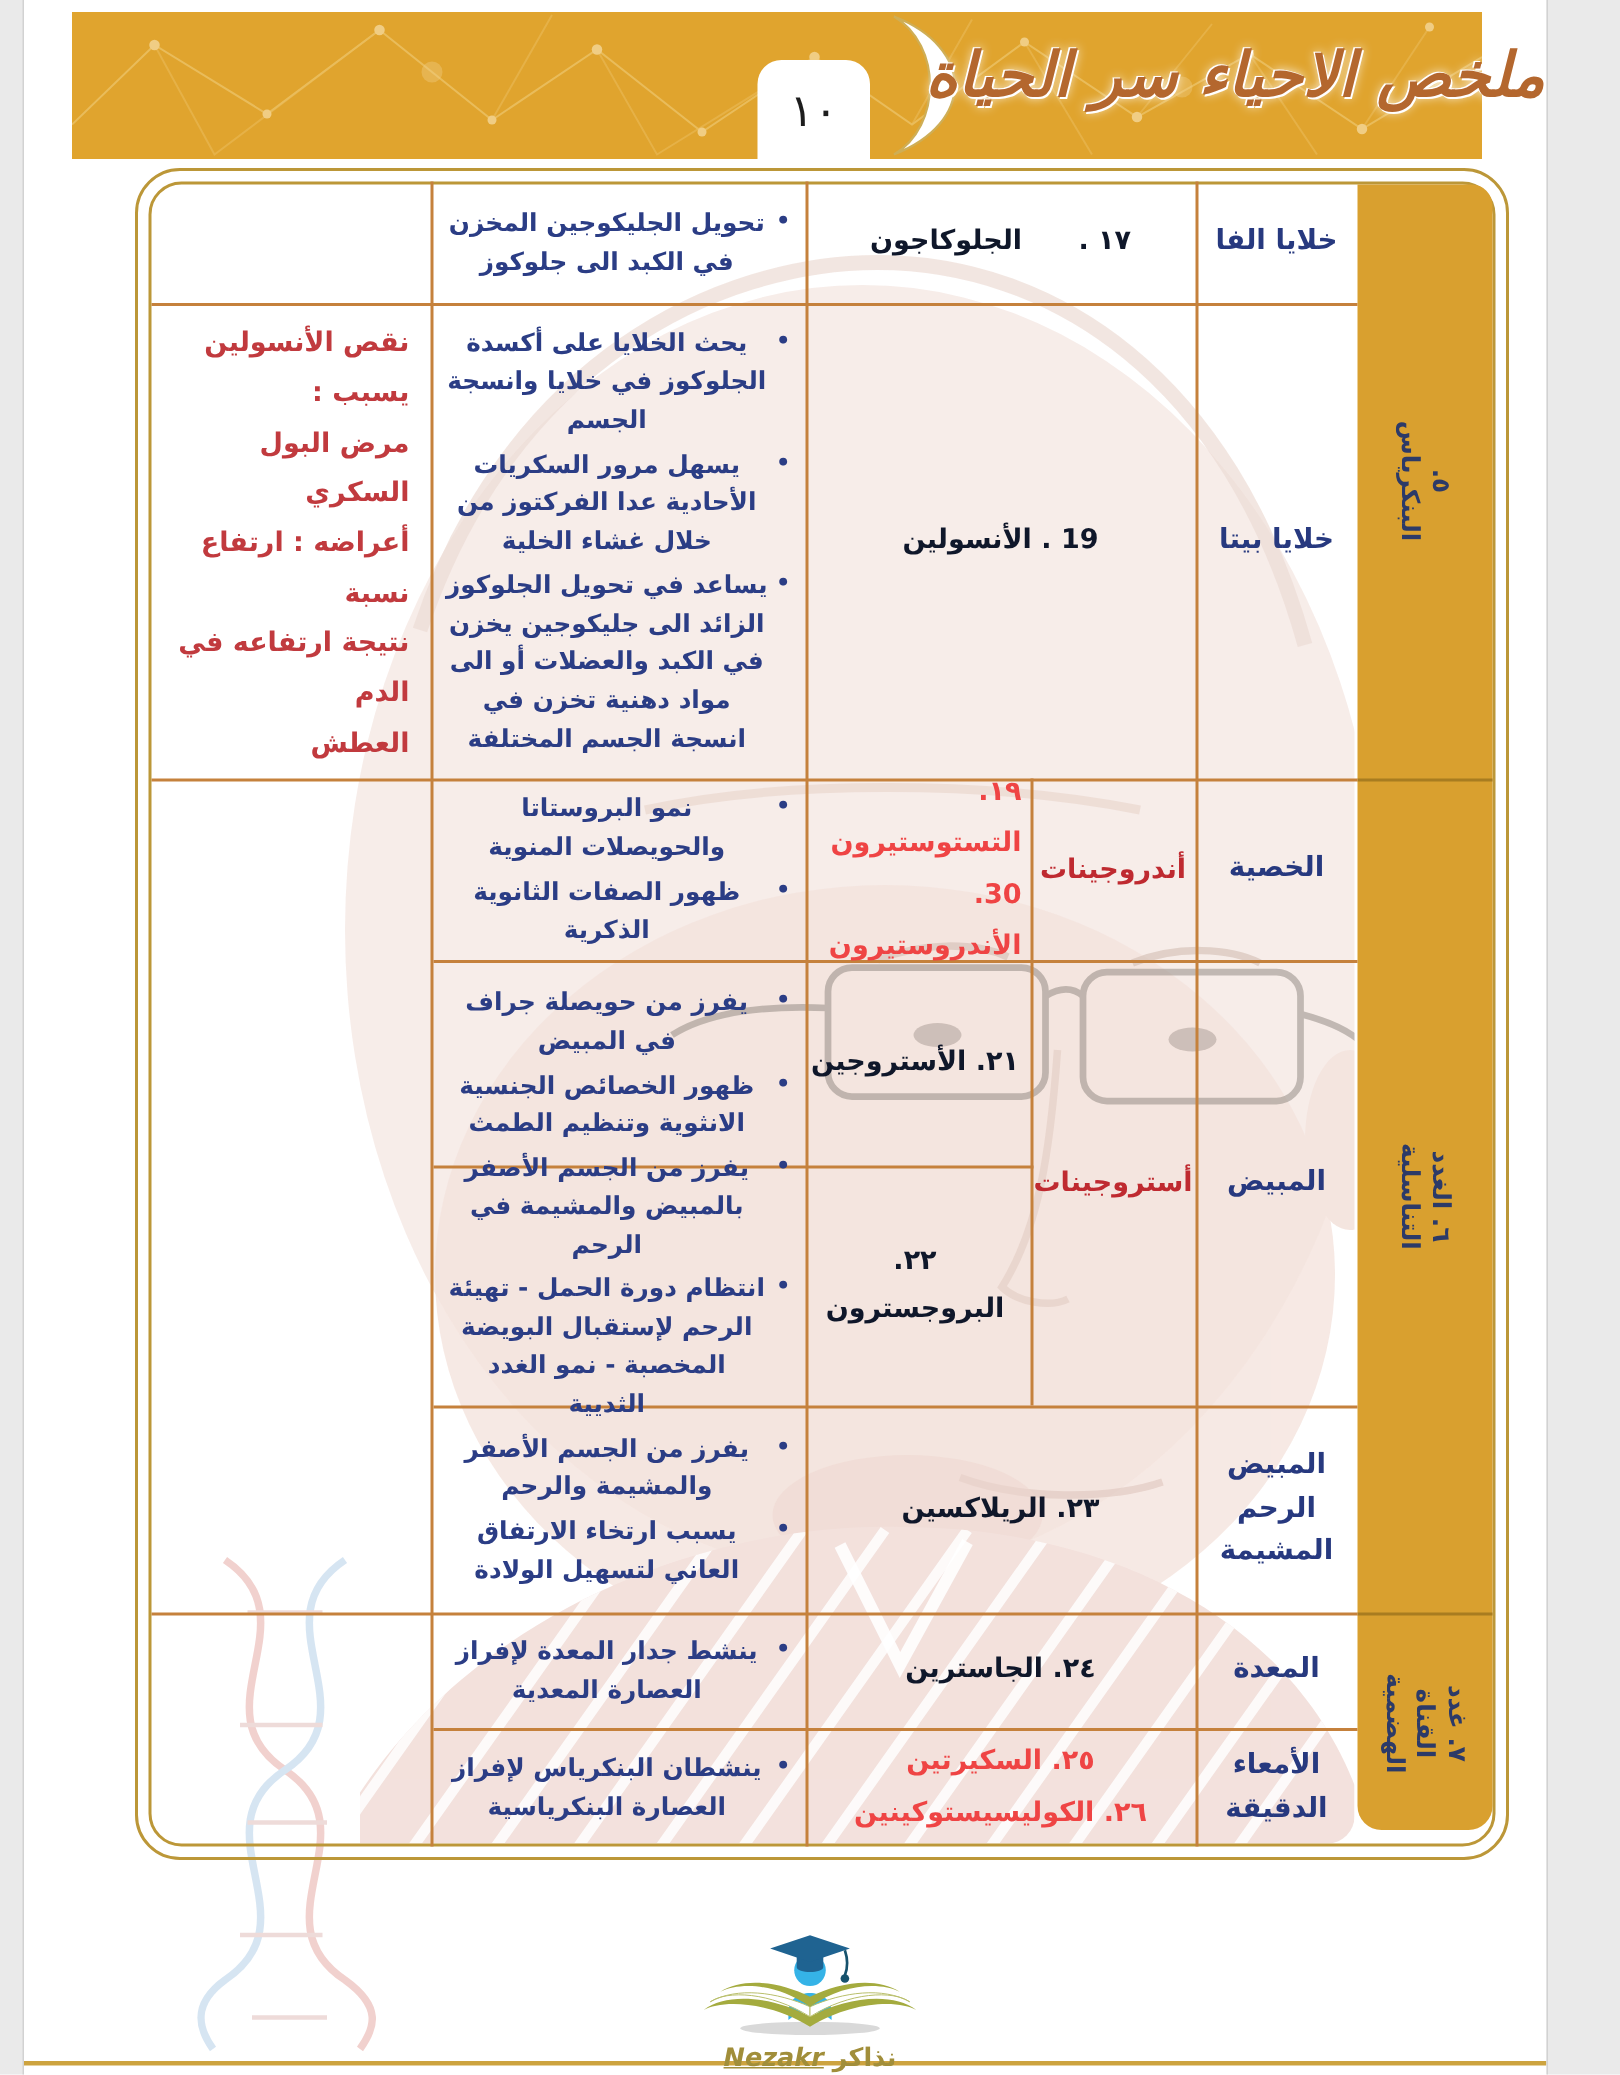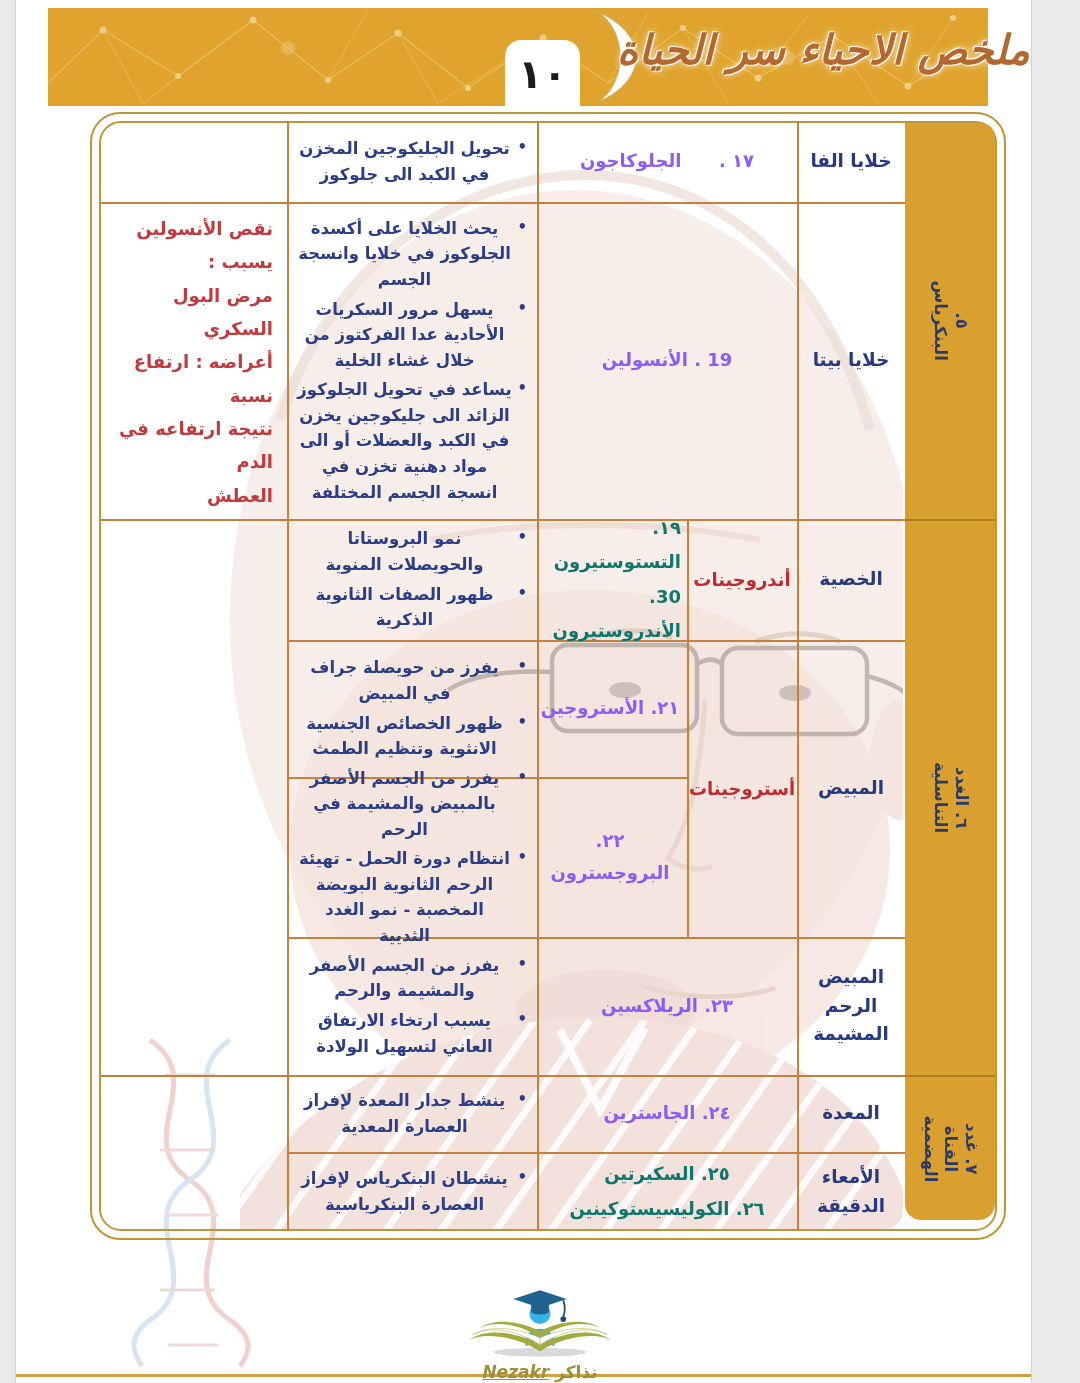--- a/index.html
+++ b/index.html
@@ -7,21 +7,21 @@
        font-family:"DejaVu Sans",sans-serif;}
   .page{position:absolute;inset:0;width:1080px;height:1383px;}
   
   .strip{position:absolute;top:0;height:1383px;background:#eaeaea;z-index:6;}
   .strip.left{left:0;width:15px;border-left:0;border-right:1.5px solid #d2d2d2;}
   .strip.right{left:1031px;width:49px;border-left:1.5px solid #d2d2d2;}
   
   .band{position:absolute;left:48px;top:8px;width:940px;height:98px;background:#e0a42e;z-index:2;overflow:hidden;}
   .pagenum-box{position:absolute;left:505px;top:40px;width:75px;height:68px;background:#ffffff;
       border-radius:16px 16px 0 0;z-index:3;display:flex;align-items:center;justify-content:center;}
-  .pagenum-box span{font-size:40px;color:#1d1d1d;font-weight:bold;letter-spacing:2px;}
+  .pagenum-box span{font-size:30px;color:#1d1d1d;font-weight:normal;letter-spacing:2px;}
   .page-title{position:absolute;right:50px;top:26px;z-index:3;font-size:41px;font-weight:bold;color:#b4672e;
       white-space:nowrap;text-shadow:1px 1px 0 #fff,-1px -1px 0 #fff,0 0 7px rgba(255,255,255,.9);font-style:italic;}
   
   .outer-frame{position:absolute;left:90px;top:112px;width:916px;height:1128px;border:2px solid #bc9738;
       border-radius:30px;z-index:2;box-sizing:border-box;}
   .inner-frame{position:absolute;left:99px;top:121px;width:898px;height:1110px;border:2px solid #bc9738;
       border-radius:22px;z-index:2;box-sizing:border-box;}
   
   .bar{position:absolute;left:905px;top:123px;width:90px;height:1097px;background:#d9a02f;
       border-radius:0 14px 16px 16px;z-index:2;}
@@ -30,22 +30,22 @@
       font-size:16.5px;color:#2c3a68;line-height:1.25;width:max-content;}
   .bar-div{position:absolute;left:0;width:90px;height:2px;background:#a87c20;}
   
   .vl,.hl{position:absolute;background:#c5813c;z-index:3;}
   .vl{width:2px;} .hl{height:2px;}
   
   .cell{position:absolute;z-index:4;display:flex;align-items:center;justify-content:center;
       flex-direction:column;box-sizing:border-box;}
   .pre{white-space:pre-wrap;}
   .gland{color:#27397f;font-weight:bold;font-size:18.5px;text-align:center;line-height:1.55;}
-  .horm{color:#8b5cf6;font-weight:bold;font-size:18px;text-align:center;line-height:1.8;}
-  .h-multi div{text-align:right;color:#0f766e;font-weight:bold;font-size:18px;line-height:1.9;}
+  .horm{color:#0f172a;font-weight:bold;font-size:18px;text-align:center;line-height:1.8;}
+  .h-multi div{text-align:right;color:#ef4444;font-weight:bold;font-size:18px;line-height:1.9;}
   .group-l{color:#bf2a30;font-weight:bold;font-size:18px;text-align:center;}
   .fn{padding:4px 8px;}
   .fn-item{position:relative;padding-right:15px;text-align:center;color:#2b3d85;font-weight:bold;
       font-size:16.5px;line-height:1.55;margin:2px 0;}
   .fn-item .blt{position:absolute;right:0;top:0;font-size:15px;}
   .note{padding:6px 10px;}
   .note div{text-align:right;color:#c13a3e;font-weight:bold;font-size:18px;line-height:1.85;width:100%;}
   
   .wm{position:absolute;left:0;top:0;z-index:1;}
   
@@ -255,21 +255,21 @@
   <div class="cell fn" style="left:289px;top:521px;width:246px;height:117px;">
       <div class="fn-item"><span class="blt">•</span><span>نمو البروستاتا والحويصلات المنوية</span></div>
       <div class="fn-item"><span class="blt">•</span><span>ظهور الصفات الثانوية الذكرية</span></div>
     </div>
   <div class="cell fn" style="left:289px;top:642px;width:246px;height:133px;">
       <div class="fn-item"><span class="blt">•</span><span>يفرز من حويصلة جراف في المبيض</span></div>
       <div class="fn-item"><span class="blt">•</span><span>ظهور الخصائص الجنسية الانثوية وتنظيم الطمث</span></div>
     </div>
   <div class="cell fn" style="left:289px;top:779px;width:246px;height:156px;">
       <div class="fn-item"><span class="blt">•</span><span>يفرز من الجسم الأصفر بالمبيض والمشيمة في الرحم</span></div>
-      <div class="fn-item"><span class="blt">•</span><span>انتظام دورة الحمل - تهيئة الرحم الثانوية البويضة المخصبة - نمو الغدد الثديية</span></div>
+      <div class="fn-item"><span class="blt">•</span><span>انتظام دورة الحمل - تهيئة الرحم لإستقبال البويضة المخصبة - نمو الغدد الثديية</span></div>
     </div>
   <div class="cell fn" style="left:289px;top:939px;width:246px;height:134px;">
       <div class="fn-item"><span class="blt">•</span><span>يفرز من الجسم الأصفر والمشيمة والرحم</span></div>
       <div class="fn-item"><span class="blt">•</span><span>يسبب ارتخاء الارتفاق العاني لتسهيل الولادة</span></div>
     </div>
   <div class="cell fn" style="left:289px;top:1077px;width:246px;height:73px;">
       <div class="fn-item"><span class="blt">•</span><span>ينشط جدار المعدة لإفراز العصارة المعدية</span></div>
     </div>
   <div class="cell fn" style="left:289px;top:1154px;width:246px;height:75px;">
       <div class="fn-item"><span class="blt">•</span><span>ينشطان البنكرياس لإفراز العصارة البنكرياسية</span></div>

